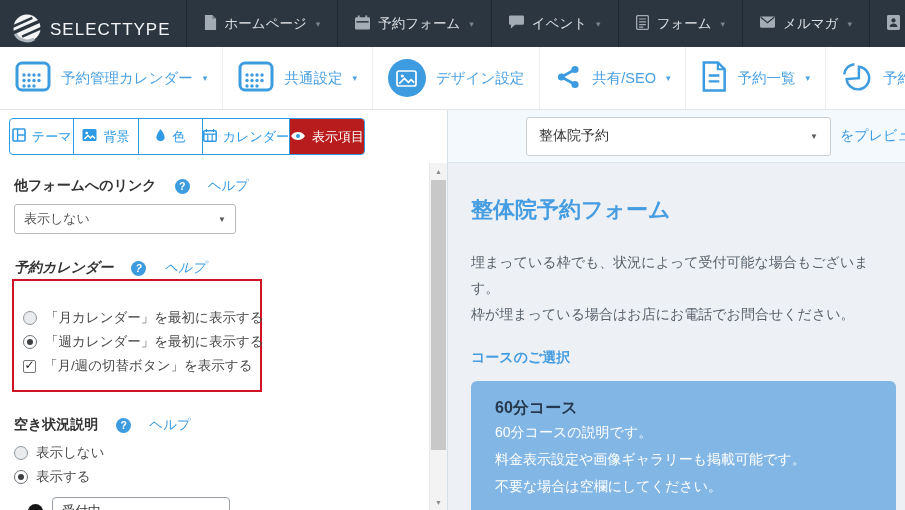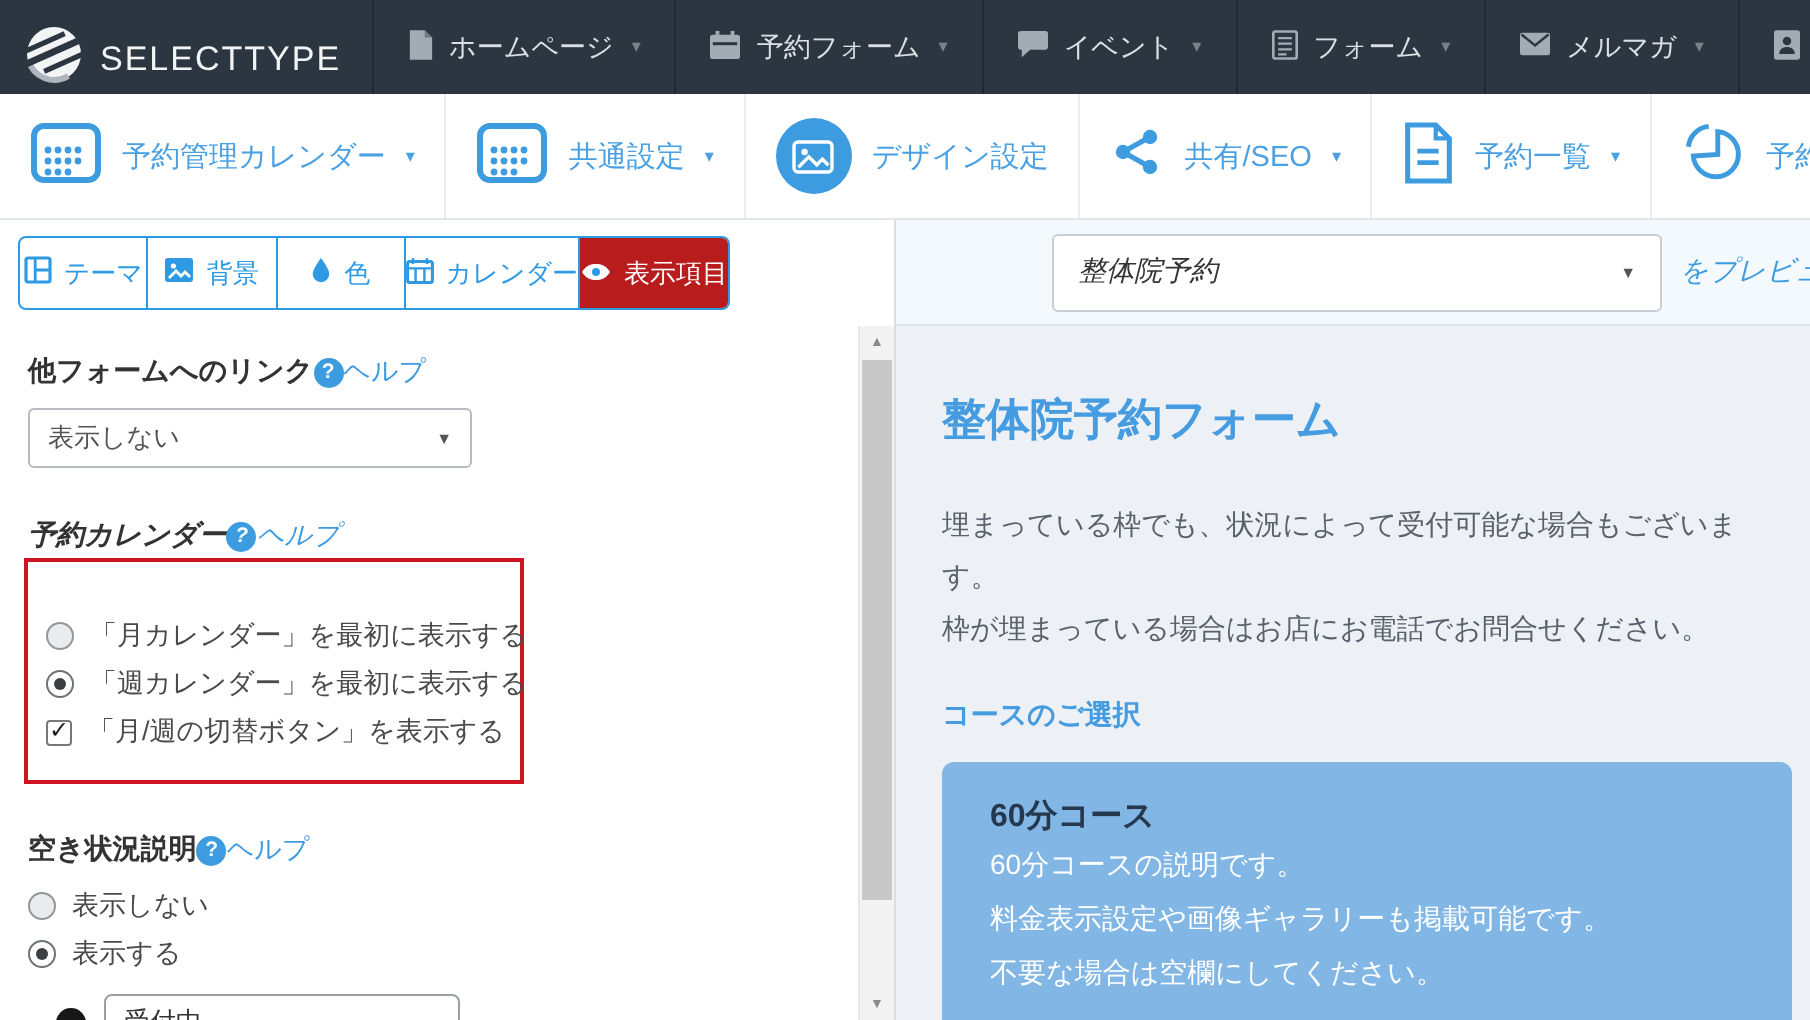--- a/index.html
+++ b/index.html
@@ -28,21 +28,21 @@
   .right { flex:1; background:#edf1f6; border-left:1px solid #d8dee5; overflow:hidden; }
 
   
   .tabsbar { margin:8px 0 0 9px; width:356px; height:37px; display:flex; border:1px solid #2e9ae4; border-radius:4px; overflow:hidden; background:#fff; }
   .tab { flex:1; display:flex; align-items:center; justify-content:center; gap:6px; color:#2e9ae4; font-size:13px; border-right:1px solid #2e9ae4; cursor:pointer; white-space:nowrap; }
   .tab:last-child { border-right:none; }
   .tab.active { background:#b91c1c; color:#fff; }
 
   
   .left-content { padding:22px 24px 0 14px; }
-  .sec-title { display:flex; align-items:center; gap:0; font-size:14px; font-weight:bold; color:#333; }
+  .sec-title { display:flex; align-items:center; gap:18px; font-size:14px; font-weight:bold; color:#333; }
   .help-icon { width:15px; height:15px; border-radius:50%; background:#3d9be0; color:#fff; font-size:10.5px; font-weight:bold; display:inline-flex; align-items:center; justify-content:center; cursor:pointer; }
   .help-link { color:#3d9be0; font-size:13.5px; font-weight:normal; cursor:pointer; }
   .fake-select { width:222px; height:30px; border:1px solid #b7bbbf; border-radius:3px; background:#fff; display:flex; align-items:center; justify-content:space-between; padding:0 9px; color:#555; font-size:13px; margin-top:9px; cursor:pointer; }
   .sel-caret { color:#555; font-size:8px; }
   .sec2 { margin-top:25px;font-style:italic; }
   .red-box { margin:2px 0 0 -2px; width:250px; border:2px solid #cf1322; padding:22px 0 9px 9px; }
   .opt-row { display:flex; align-items:center; gap:8px; margin:6px 0; color:#4a4a4a; font-size:13.5px; white-space:nowrap; }
   .radio { flex:none; width:14px; height:14px; border-radius:50%; border:1px solid #8f969c; background:#e9ebed; position:relative; cursor:pointer; }
   .radio.on { background:#fff; border-color:#6d7378; }
   .radio.on::after { content:""; position:absolute; left:3px; top:3px; width:6px; height:6px; border-radius:50%; background:#3c4043; }
@@ -54,21 +54,21 @@
   .dot { flex:none; width:15px; height:15px; border-radius:50%; background:#171717; }
   .text-input { width:178px; height:28px; border:1px solid #9aa0a6; border-radius:4px; padding:0 9px; font-size:13px; color:#333; font-family:inherit; background:#fff; }
 
   
   .scrollbar { position:absolute; top:53px; right:0; bottom:0; width:18px; background:#f3f3f3; border-left:1px solid #e7e7e7; }
   .sb-btn { height:16px; display:flex; align-items:center; justify-content:center; color:#8b8b8b; font-size:7px; cursor:pointer; }
   .sb-btn.down { position:absolute; bottom:0; left:0; right:0; }
   .sb-thumb { position:absolute; top:17px; left:1px; width:15px; height:270px; background:#c8c8c8; cursor:pointer; }
 
   
-  .preview-bar { height:53px; background:#f3f9fd; border-bottom:1px solid #dfe6ed; display:flex; align-items:center; padding-left:78px; gap:9px; white-space:nowrap; overflow:hidden;font-style:italic; }
+  .preview-bar { height:53px; background:#f3f9fd; border-bottom:1px solid #dfe6ed; display:flex; align-items:center; padding-left:78px; gap:9px; white-space:nowrap; overflow:hidden; }
   .preview-select { flex:none; width:305px; height:39px; background:#fff; border:1px solid #c9ced3; border-radius:3px; display:flex; align-items:center; justify-content:space-between; padding:0 12px; font-size:14px; color:#333; cursor:pointer; }
   .preview-link { color:#3d9be0; font-size:14px; cursor:pointer; }
   .right-content { padding:32px 15px 0 23px; }
   .form-title { color:#459ce0; font-size:22px; font-weight:bold; }
   .desc { margin-top:24px; color:#59616b; font-size:14px; line-height:26px; }
   .course-label { margin-top:22px; color:#459ce0; font-size:14px; font-weight:bold; }
   .course-card { margin-top:14px; width:425px; background:#82b7e5; border-radius:6px; padding:17px 24px 26px; }
   .course-title { color:#25384e; font-size:16px; font-weight:bold; }
   .course-desc { color:#fff; font-size:14px; line-height:27px; }
 </style>

